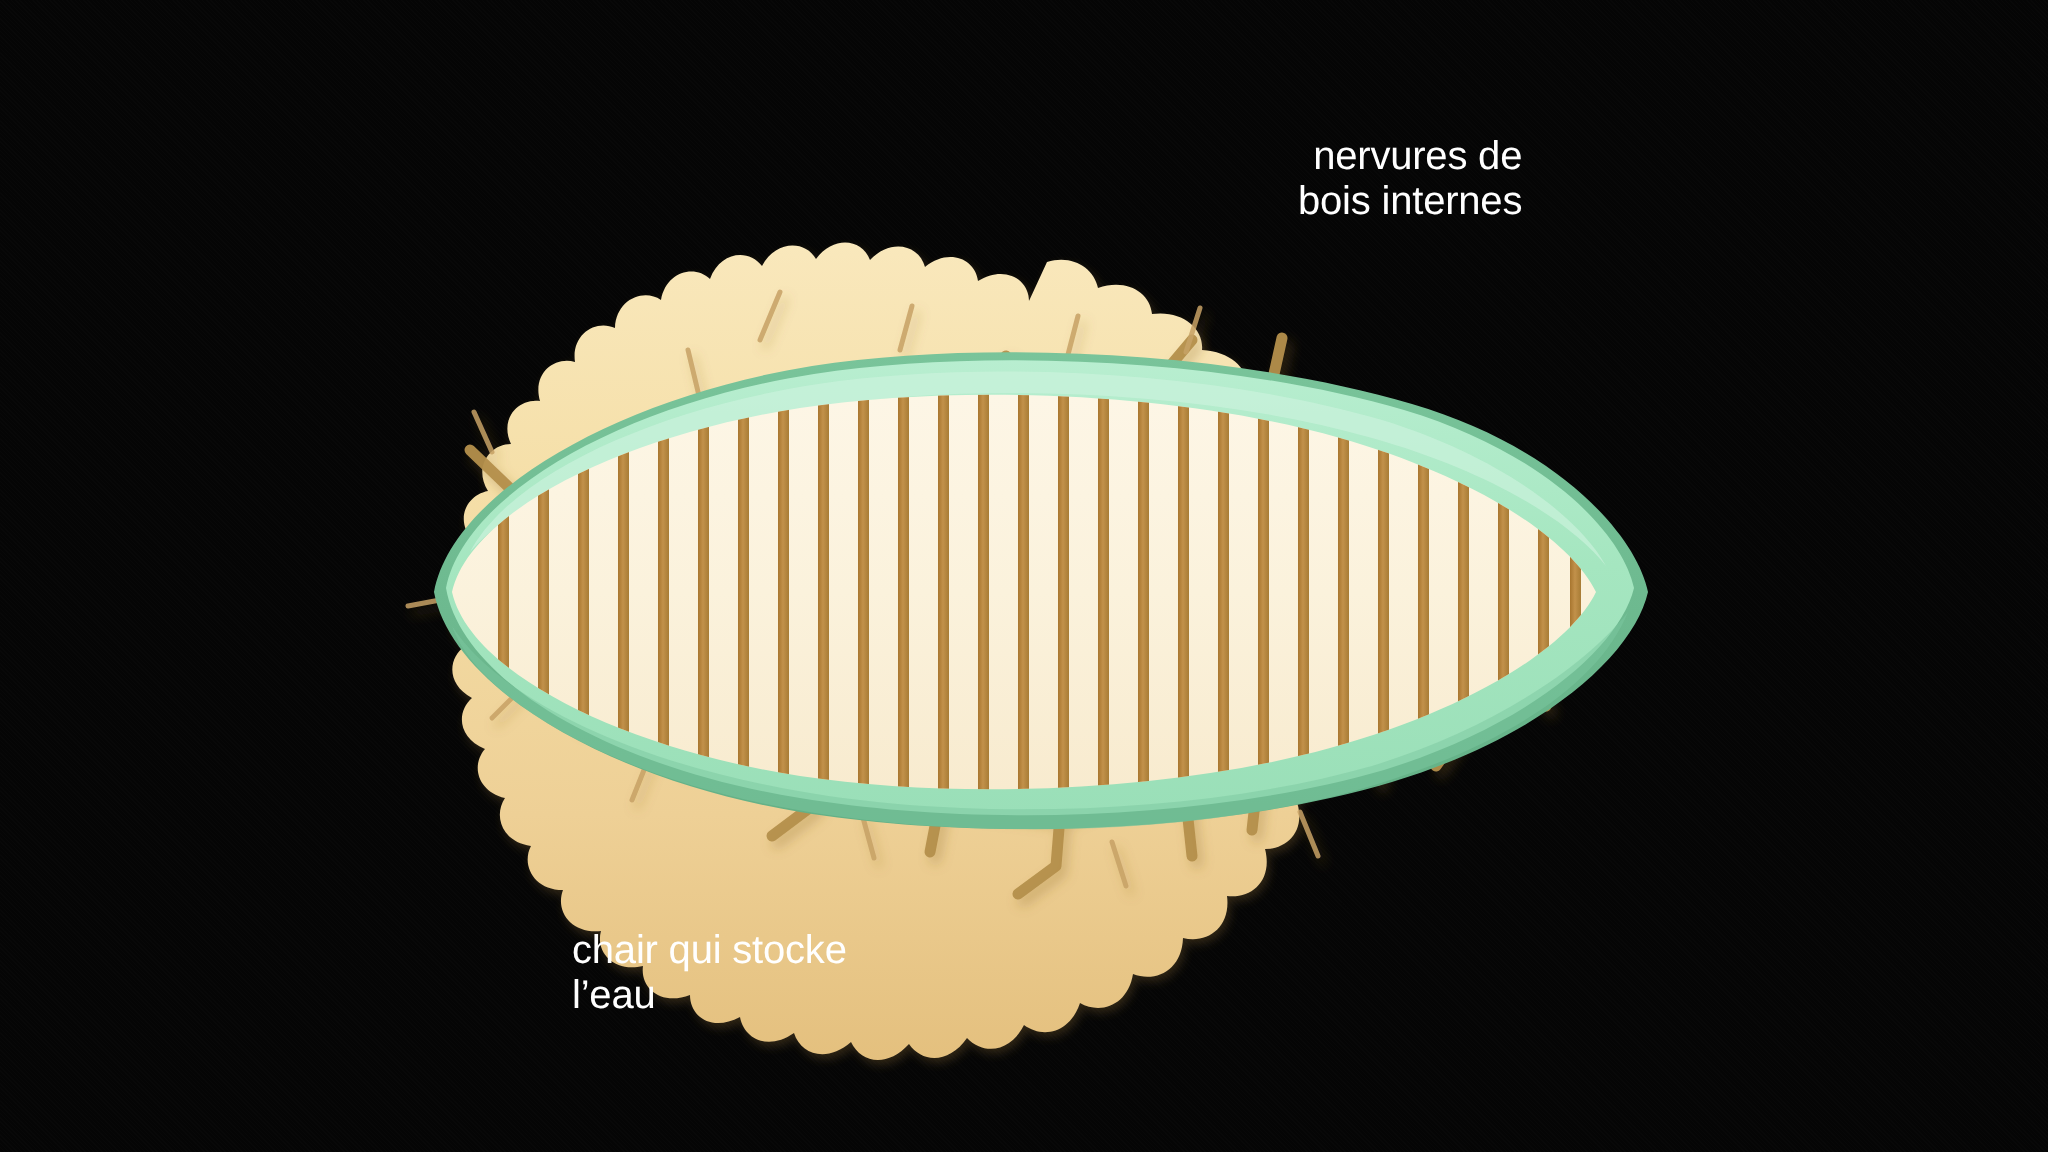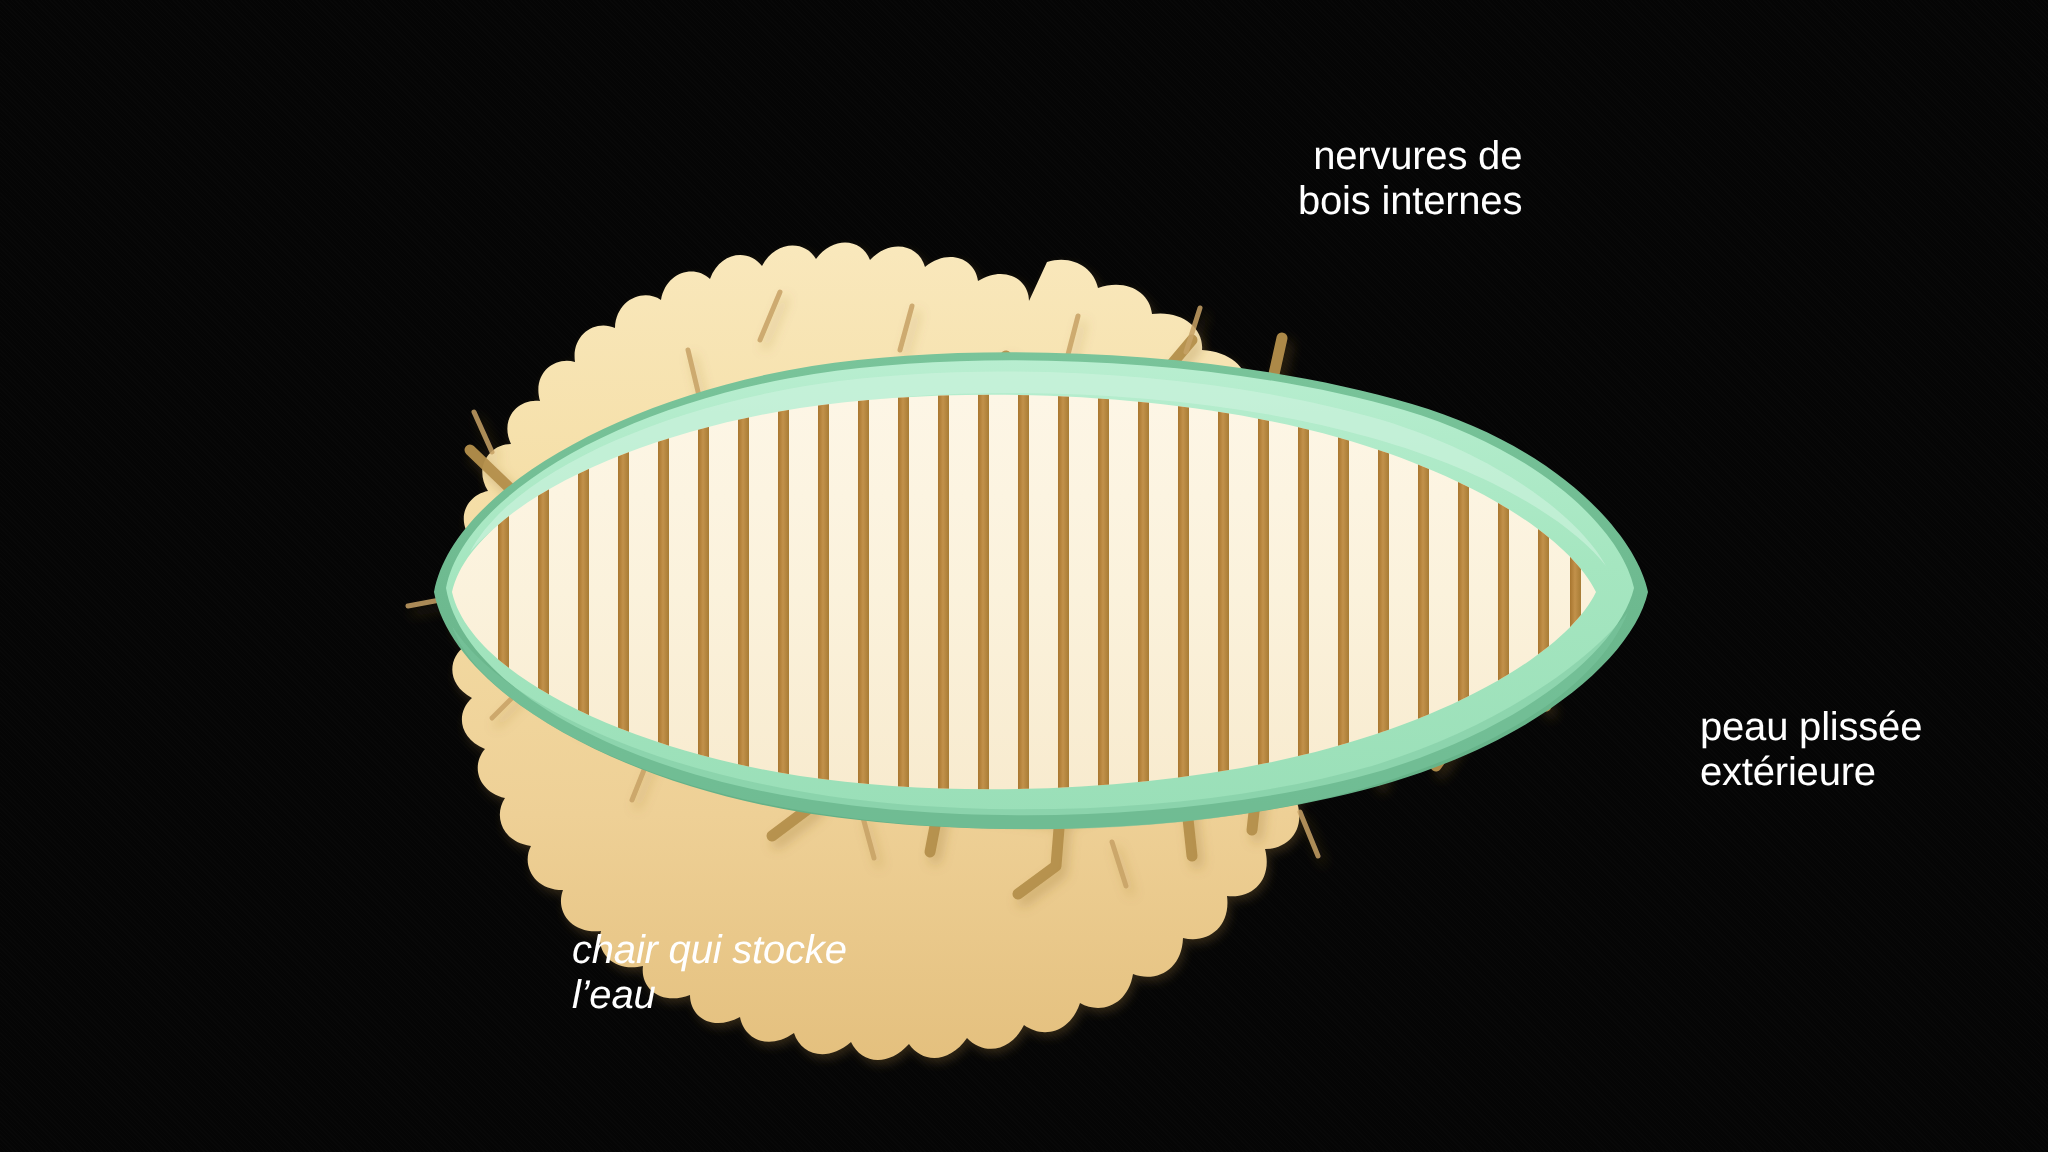--- a/index.html
+++ b/index.html
@@ -35,21 +35,21 @@
     color:#ffffff;
     font-size:40px;
     line-height:1.12;
     font-weight:400;
     letter-spacing:-0.2px;
     white-space:pre-line;
     text-rendering:geometricPrecision;
   }
   #label-veins   { left:1298px; top:134px;text-align:right; }
   #label-skin    { left:1700px; top:705px; }
-  #label-flesh   { left:572px;  top:928px;font-style:italic; }
+  #label-flesh   { left:572px;  top:928px; }
 </style>
 </head>
 <body style="background: rgb(5, 5, 5);">
 
 <div id="stage">
 
   <svg id="figure" viewBox="0 0 2048 1152" aria-hidden="true">
     <defs>
 
       <linearGradient id="skinGrad" x1="0" y1="0" x2="0" y2="1">
@@ -434,19 +434,17 @@
         <rect x="1498" y="330" width="11" height="540" rx="2"></rect>
         <rect x="1538" y="330" width="11" height="540" rx="2"></rect>
         <rect x="1570" y="330" width="11" height="540" rx="2"></rect>
       </g>
     </g>
   </svg>
 
   <div class="label" id="label-veins" style="left: 1298px; top: 134px; color: rgb(255, 255, 255); font-size: 40px;">nervures de
 bois internes</div>
 
-  <div class="label" id="label-skin" style="left: 1700px; top: 705px; color: rgb(255, 255, 255); font-size: 40px;">peau plissée
-extérieure</div>
 
   <div class="label" id="label-flesh" style="left: 572px; top: 928px; color: rgb(255, 255, 255); font-size: 40px;">chair qui stocke
 l’eau</div>
 
 </div>
 
 </body></html>

